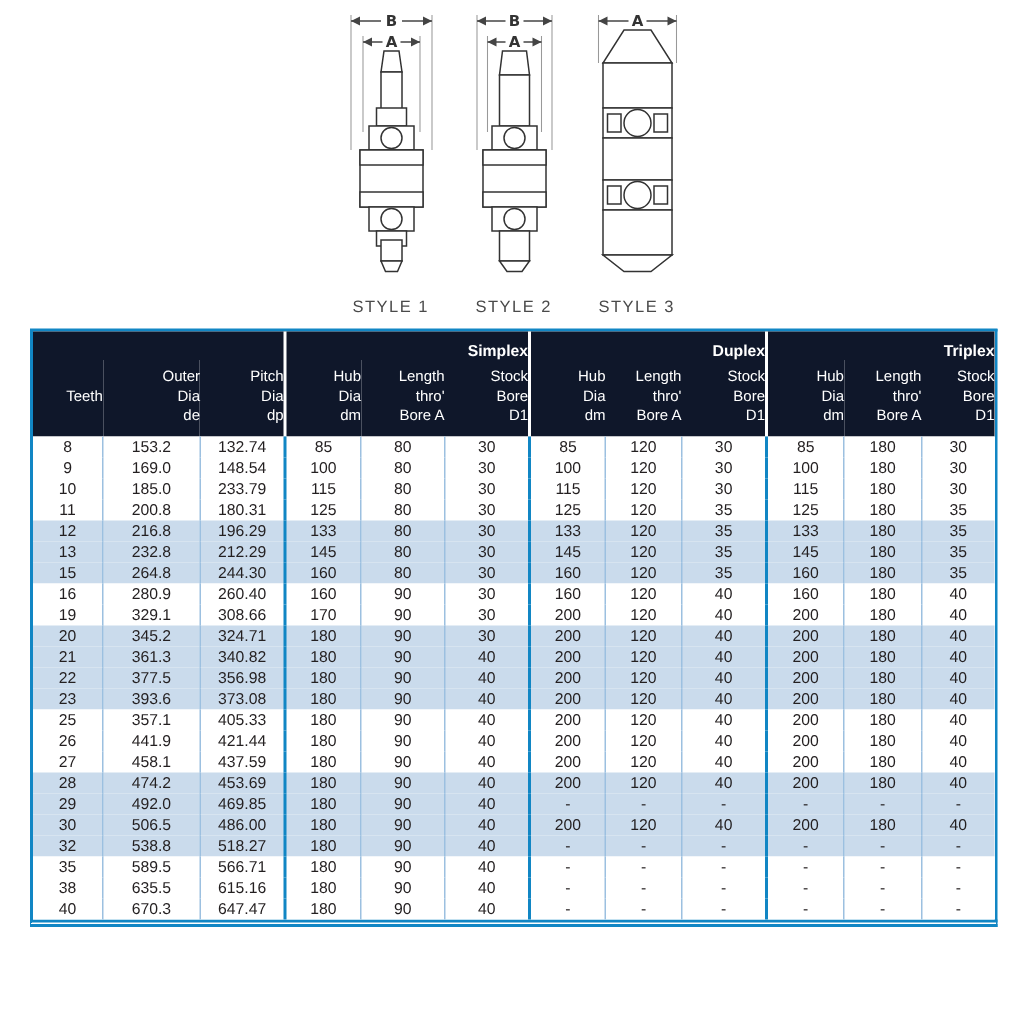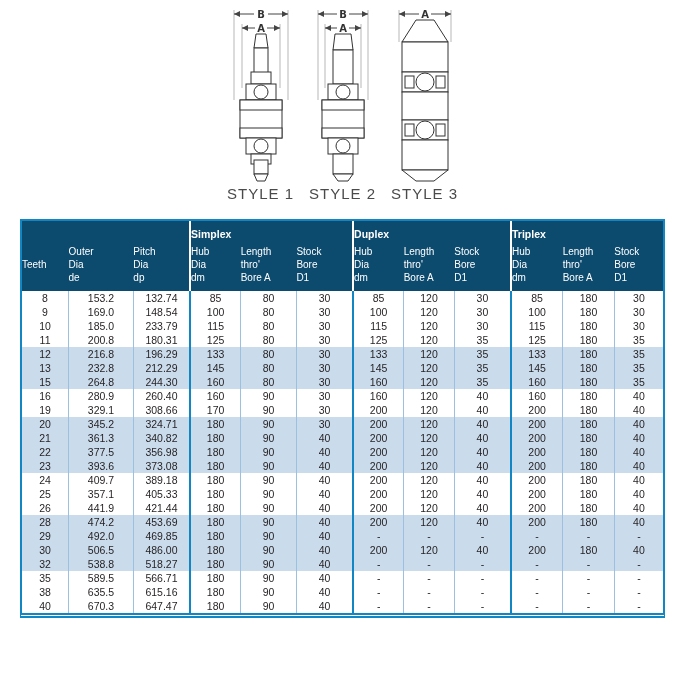--- a/index.html
+++ b/index.html
@@ -8,39 +8,39 @@
     background:#ffffff;
     font-family:"Liberation Sans","DejaVu Sans",sans-serif;
   }
   
   .diagram-row{
     position:absolute;top:4px;left:50%;transform:translateX(-50%);
     display:flex;gap:2px;justify-content:center;
   }
   .style-block{display:flex;flex-direction:column;align-items:center;}
   .style-label{
-    font-size:15px;color:#4a4a4a;letter-spacing:1px;margin-top:3px;
+    font-size:11px;color:#4a4a4a;letter-spacing:1px;margin-top:17px;
   }
   svg .outline{fill:#ffffff;stroke:#333;stroke-width:1;}
   svg .hatch1{stroke:#333;stroke-width:1;}
   svg .dl{stroke:#444;stroke-width:1;}
   svg .wl{stroke:#999;stroke-width:0.7;}
   svg .ah{fill:#444;}
   svg text.dim{font:bold 10px "DejaVu Sans",sans-serif;fill:#333;text-anchor:middle;}
   
   .table-wrap{
     position:absolute;top:219px;left:20px;width:641px;
     border:2px solid #1186c4;
     border-bottom:5px double #1186c4;
     background:#fff;
   }
   table{border-collapse:collapse;table-layout:fixed;width:100%;}
   thead th{
-    background:#0c4a6e;color:#ffffff;font-weight:normal;
-    text-align:left;padding:0;
+    background:#0f172a;color:#ffffff;font-weight:normal;
+    text-align:right;padding:0;
   }
   tr.group-row th{height:16px;font-weight:bold;font-size:10.5px;vertical-align:bottom;padding-top:3px;}
   tr.sub-row th{
     height:48px;font-size:10px;line-height:13px;vertical-align:middle;
     white-space:pre-line;padding-bottom:3px;
   }
   th.gstart{border-left:2px solid #ffffff;}
   tbody td{
     text-align:center;height:14px;line-height:14px;font-size:10.5px;
     color:#231f20;border-left:1px solid #9cc0e0;padding:0;
@@ -414,51 +414,51 @@
           <td>90</td>
           <td>40</td>
           <td class="grp">200</td>
           <td>120</td>
           <td>40</td>
           <td class="grp">200</td>
           <td>180</td>
           <td>40</td>
         </tr>
         <tr>
-          <td>24</td>
-          <td>409.7</td>
-          <td>389.18</td>
-          <td class="grp">180</td>
-          <td>90</td>
-          <td>40</td>
-          <td class="grp">200</td>
-          <td>120</td>
-          <td>40</td>
-          <td class="grp">200</td>
-          <td>180</td>
-          <td>40</td>
-        </tr>
-        <tr>
           <td>25</td>
           <td>357.1</td>
           <td>405.33</td>
           <td class="grp">180</td>
           <td>90</td>
           <td>40</td>
           <td class="grp">200</td>
           <td>120</td>
           <td>40</td>
           <td class="grp">200</td>
           <td>180</td>
           <td>40</td>
         </tr>
         <tr>
           <td>26</td>
           <td>441.9</td>
           <td>421.44</td>
+          <td class="grp">180</td>
+          <td>90</td>
+          <td>40</td>
+          <td class="grp">200</td>
+          <td>120</td>
+          <td>40</td>
+          <td class="grp">200</td>
+          <td>180</td>
+          <td>40</td>
+        </tr>
+        <tr>
+          <td>27</td>
+          <td>458.1</td>
+          <td>437.59</td>
           <td class="grp">180</td>
           <td>90</td>
           <td>40</td>
           <td class="grp">200</td>
           <td>120</td>
           <td>40</td>
           <td class="grp">200</td>
           <td>180</td>
           <td>40</td>
         </tr>

